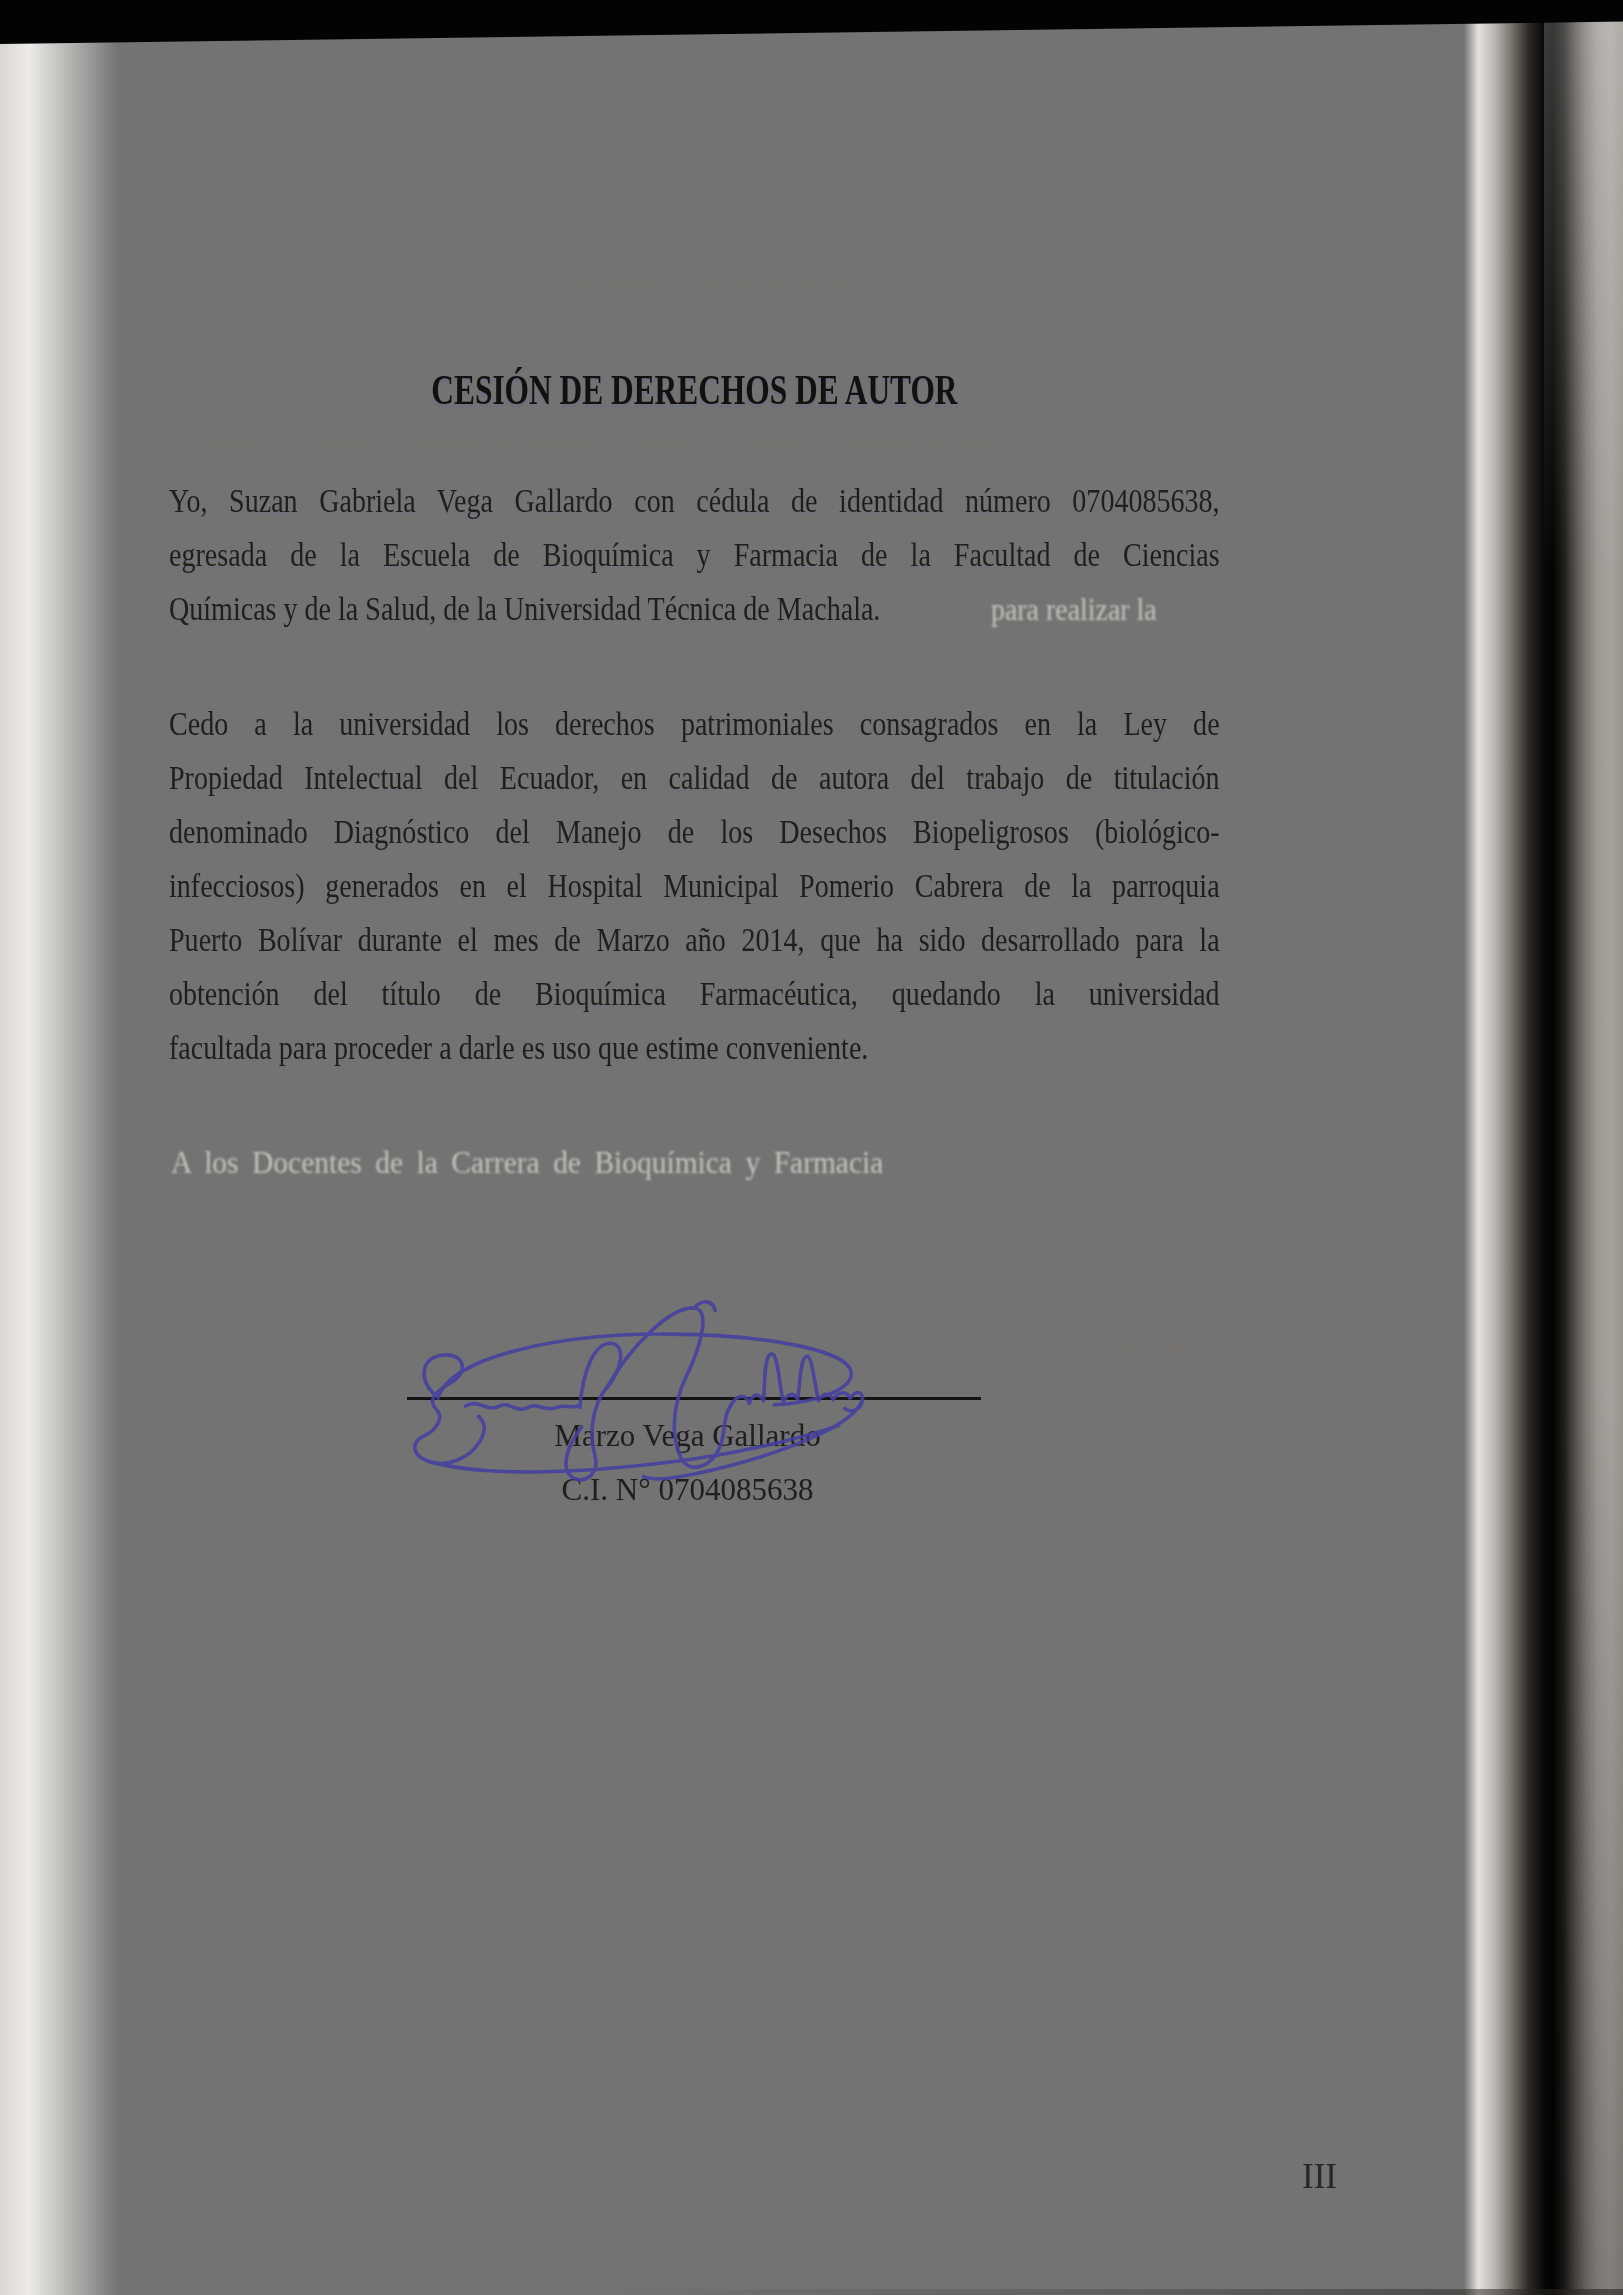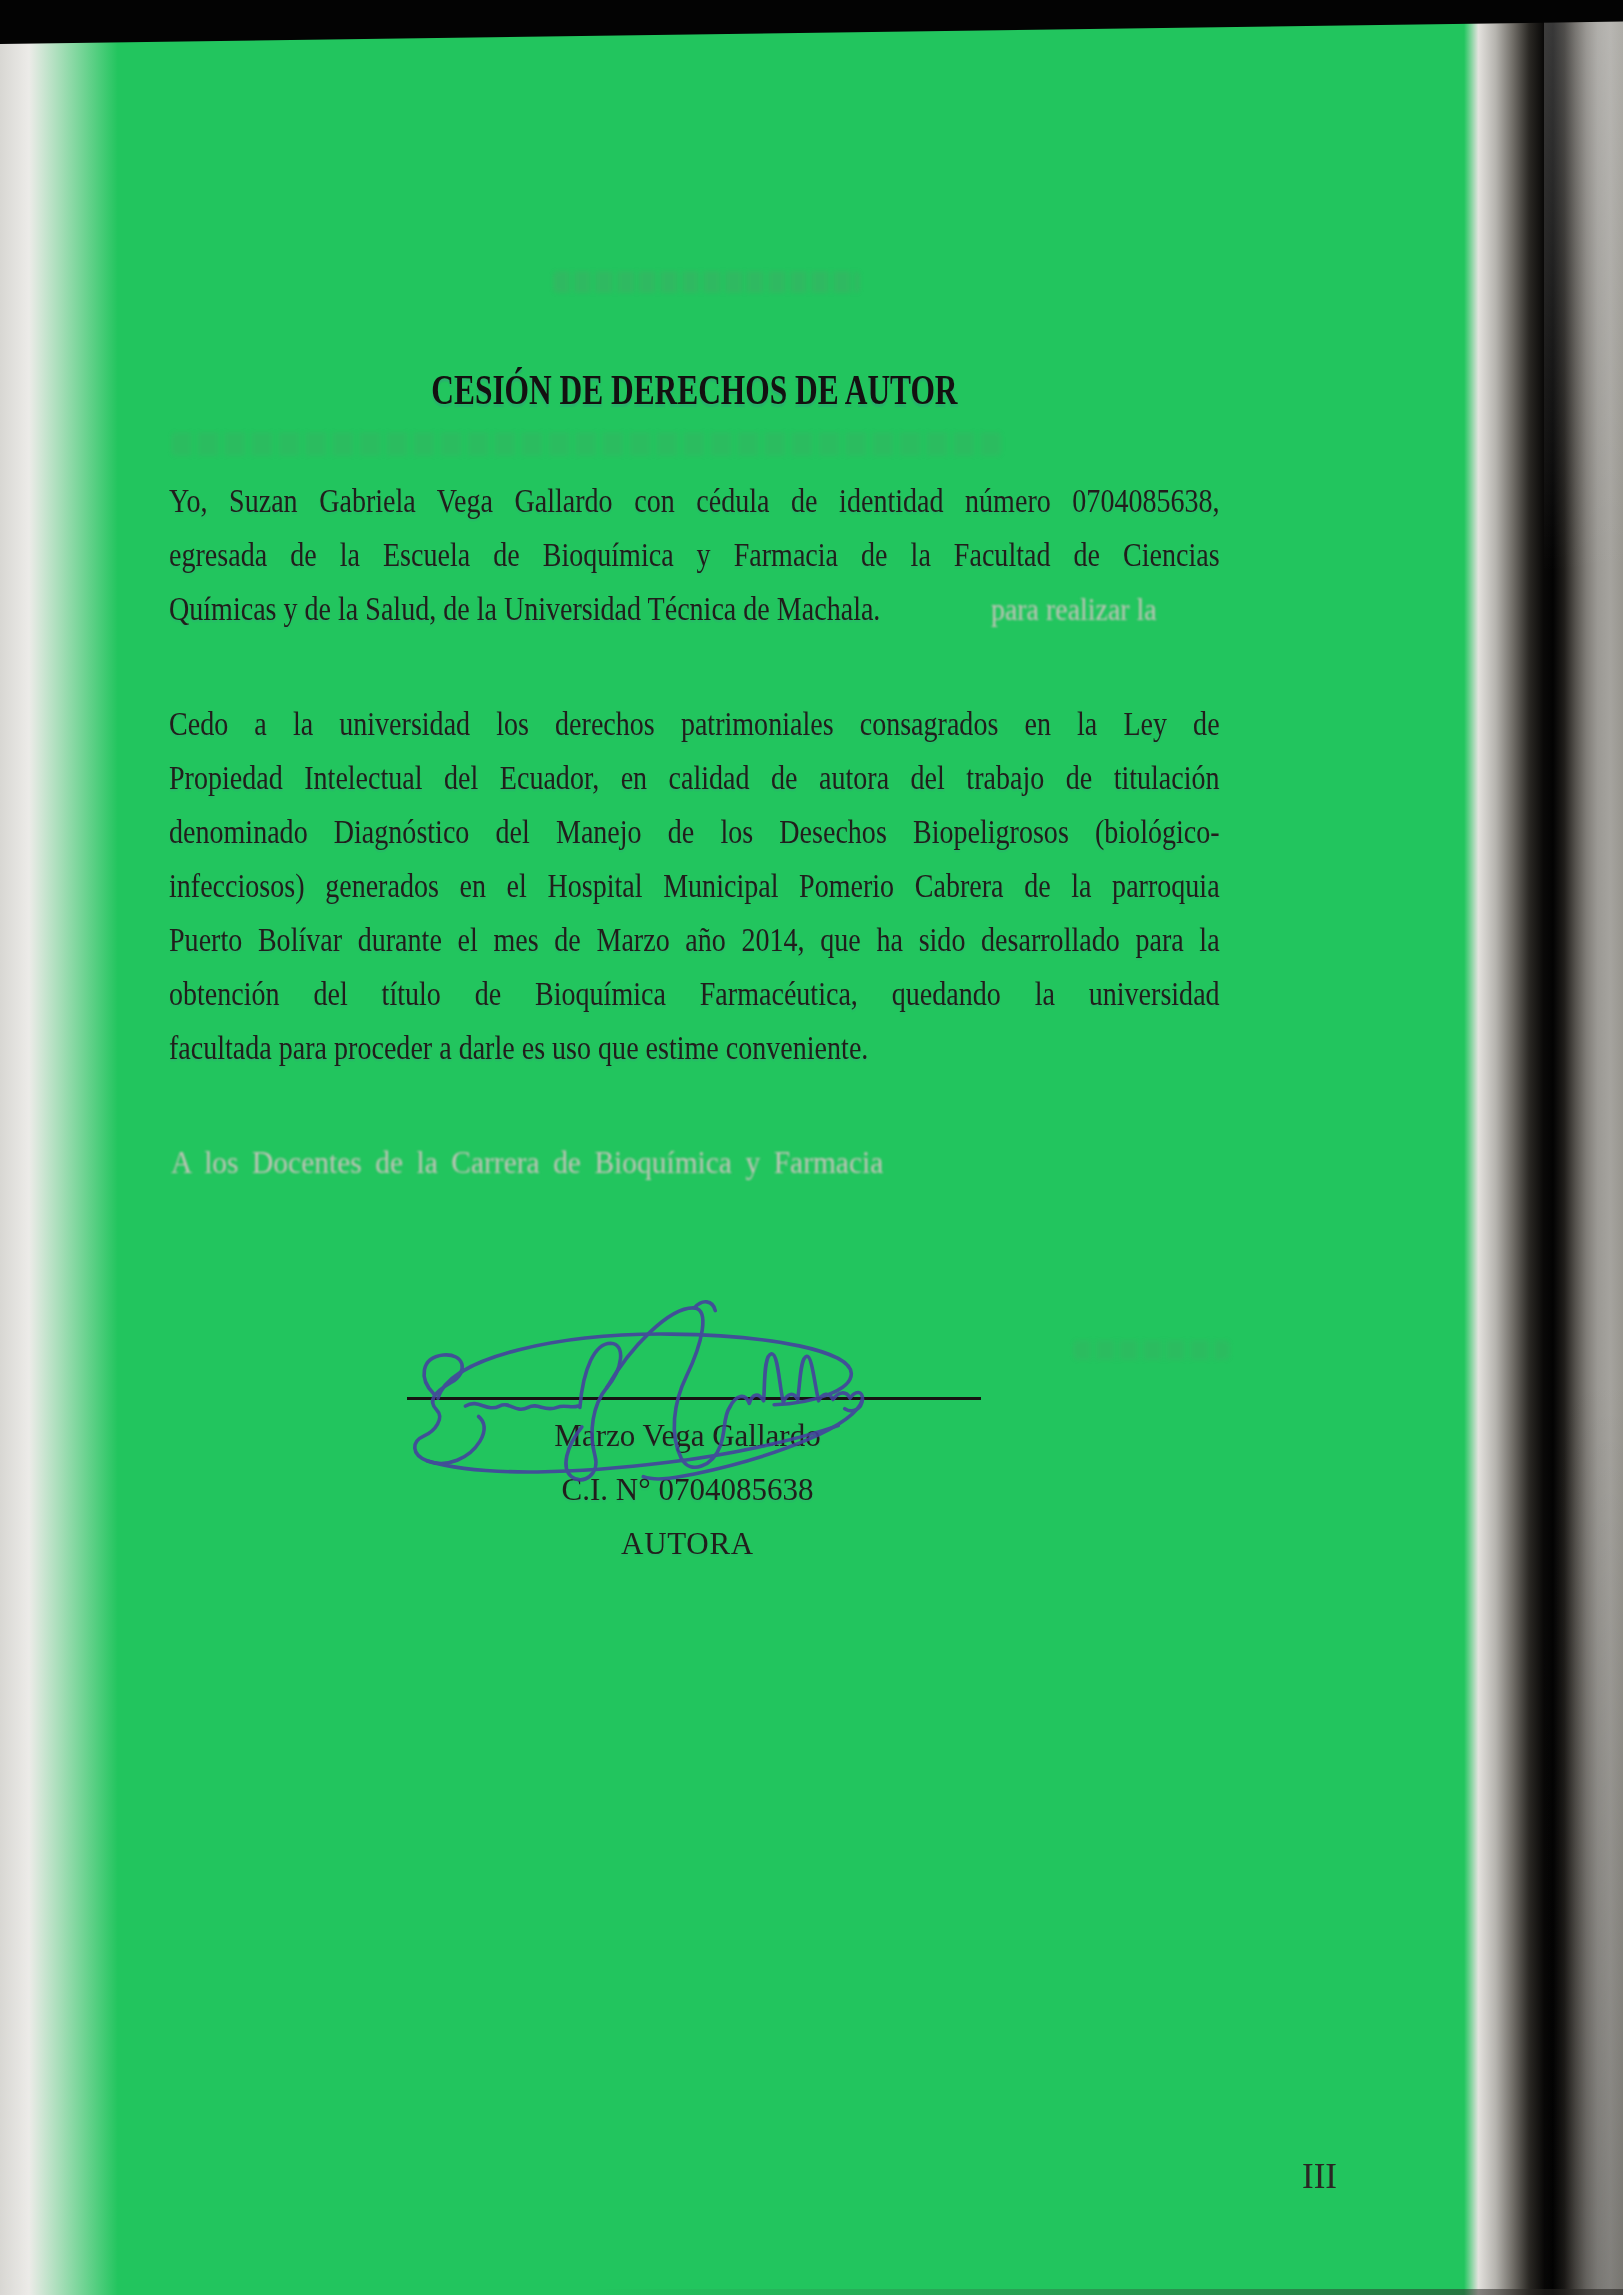--- a/index.html
+++ b/index.html
@@ -1,18 +1,18 @@
 <!DOCTYPE html>
 <html style="font-size:10.5px"><head>
 <meta charset="utf-8">
 <style>
   html,body { margin:0; padding:0; background:#fcfcfa; }
   .page {
     position:relative; width:1623px; height:2295px; overflow:hidden;
-    background:#22c55e; color:#221f1c;
+    background:#737373; color:#221f1c;
     font-family:"Liberation Serif","DejaVu Serif",serif;
   }
   
   .shade-left { position:absolute; left:0; top:0; width:118px; height:100%;
     background:linear-gradient(90deg,#d8d7d3 0px,#ecebe8 29px,rgba(252,252,250,0) 118px); }
   .edge-top { position:absolute; left:0; top:0; width:100%; height:46px; background:#030303;
     clip-path:polygon(0 0,1623px 0,1623px 21.6px,0 44px); z-index:6; }
   .edge-right { position:absolute; top:0; right:0; width:159px; height:100%; z-index:5;
     background:linear-gradient(90deg, rgba(250,250,247,0) 0%, #e4e2de 9%, #b5b3ae 20%,
       #6f6c66 31%, #2a2824 41%, #0a0908 50%, #030303 56%, #201e1b 63%, #55524d 70%,
@@ -101,21 +101,20 @@
     <path d="M 62 292 C 150 318, 300 310, 430 294 C 520 283, 620 262, 690 238"></path>
     <path d="M 295 210 C 300 150, 318 112, 342 112 C 366 113, 360 152, 336 180 C 315 205, 308 248, 318 284 C 326 312, 300 330, 282 316 C 266 303, 274 270, 298 240"></path>
     <path d="M 336 180 C 372 118, 432 56, 470 58 C 494 60, 482 112, 458 162 C 438 203, 432 252, 450 288 C 464 314, 498 300, 510 268 C 518 246, 514 224, 524 210"></path>
     <path d="M 470 58 C 482 44, 498 46, 502 62"></path>
     <path d="M 78 196 C 96 132, 268 96, 434 98 C 592 100, 708 124, 710 158 C 711 184, 652 204, 592 206"></path>
     <path d="M 524 210 C 534 190, 548 188, 554 204 C 558 190, 568 186, 576 200 C 578 172, 576 130, 588 128 C 598 127, 600 178, 606 202 C 612 188, 622 186, 628 198 C 632 170, 632 134, 642 132 C 650 131, 654 176, 660 200 C 666 188, 676 186, 682 198 C 690 186, 702 184, 708 196 C 716 184, 728 184, 727 198 C 726 212, 712 220, 700 212"></path>
     <path d="M 727 198 C 716 238, 600 284, 470 312 C 430 320, 408 322, 392 316"></path>
   </svg>
   <div class="sig-name">Marzo Vega Gallardo</div>
   <div class="sig-id">C.I. N° 0704085638</div>
-  <div class="sig-role">AUTORA</div>
 
   <div class="pageno">III</div>
 
   <div class="edge-right"></div>
   <div class="edge-right-tone"></div>
   <div class="edge-top"></div>
   <div class="edge-bottom"></div>
 
 </div>
 

